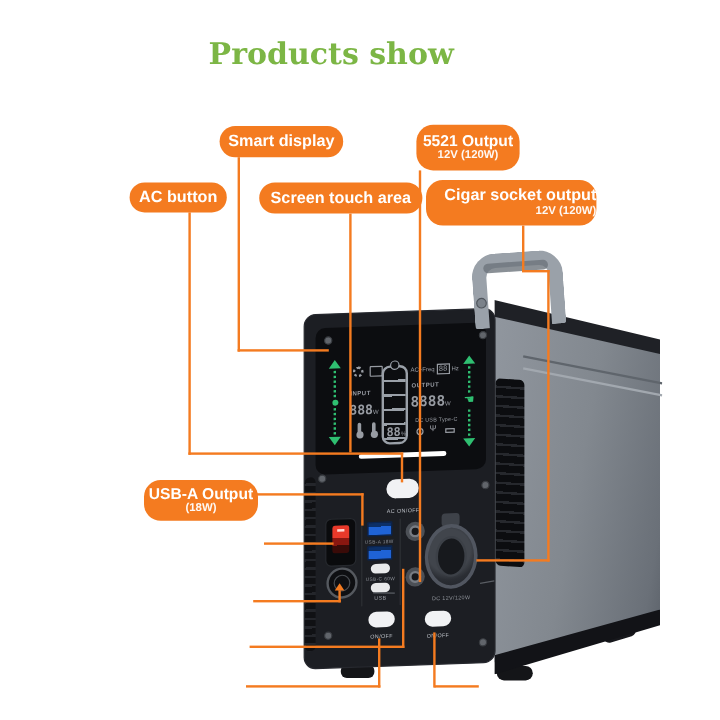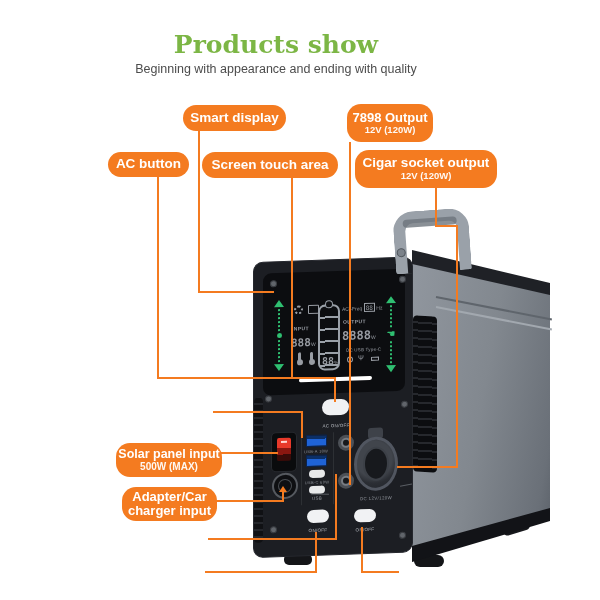--- a/index.html
+++ b/index.html
@@ -131,21 +131,20 @@
   .handle .screw{position:absolute;left:2px;top:36px;width:9px;height:9px;border-radius:50%;
                  background:#7b828a;border:1px solid #4f555c;box-sizing:border-box;}
   .foot{position:absolute;background:#141518;border-radius:5px;z-index:4;}
 </style>
 </head>
 <body>
 
 <div id="canvas">
 
   <div class="title">Products show</div>
-  <div class="subtitle">Beginning with appearance and ending with quality</div>
 
   <div class="foot" style="left:284px;top:554px;width:28px;height:11px;"></div>
   <div class="foot" style="left:414px;top:555px;width:30px;height:12px;border-radius:6px;"></div>
   <div class="foot" style="left:502px;top:521px;width:28px;height:12px;transform:rotate(-17deg);background:#17181c;"></div>
 
   <div class="sideblock">
     <div class="side-gray"></div>
     <div class="side-top"></div>
     <div class="side-bot"></div>
     <div class="groove" style="left:26px;top:46px;width:118px;background:#5f656c;transform:rotate(11deg);"></div>
@@ -279,33 +278,29 @@
 
   <div class="ln" style="left:362px;top:571px;width:37px;height:2px;"></div>
   <div class="ln" style="left:361px;top:527px;width:2px;height:46px;"></div>
 
   <div class="pill" style="left:183px;top:105px;width:103px;height:26px;">
     <span class="l1 big">Smart display</span>
   </div>
   <div class="pill" style="left:108px;top:152px;width:81px;height:25px;">
     <span class="l1 big">AC button</span>
   </div>
-  <div class="pill" style="left:202px;top:152px;width:136px;height:26px;">
+  <div class="pill" style="left:216px;top:152px;width:136px;height:26px;">
     <span class="l1 big">Screen touch area</span>
   </div>
   <div class="pill" style="left:347px;top:104px;width:86px;height:38px;">
-    <span class="l1">7898 Output</span>
+    <span class="l1">5521 Output</span>
     <span class="l2">12V  (120W)</span>
   </div>
-  <div class="pill" style="left:355px;top:150px;width:142px;height:38px;">
+  <div class="pill" style="left:355px;top:150px;width:142px;height:38px;align-items:flex-end;">
     <span class="l1 big">Cigar socket output</span>
     <span class="l2">12V  (120W)</span>
   </div>
-  <div class="pill" style="left:116px;top:443px;width:106px;height:34px;">
-    <span class="l1" style="font-size:12.5px;">Solar panel input</span>
-    <span class="l2" style="font-size:10px;">500W (MAX)</span>
-  </div>
-  <div class="pill" style="left:122px;top:487px;width:95px;height:34px;">
-    <span class="l1">Adapter/Car</span>
-    <span class="l1">charger input</span>
+  <div class="pill" style="left:120px;top:400px;width:95px;height:34px;">
+    <span class="l1">USB-A Output</span>
+    <span class="l2">(18W)</span>
   </div>
 
 </div>
 
 </body></html>

